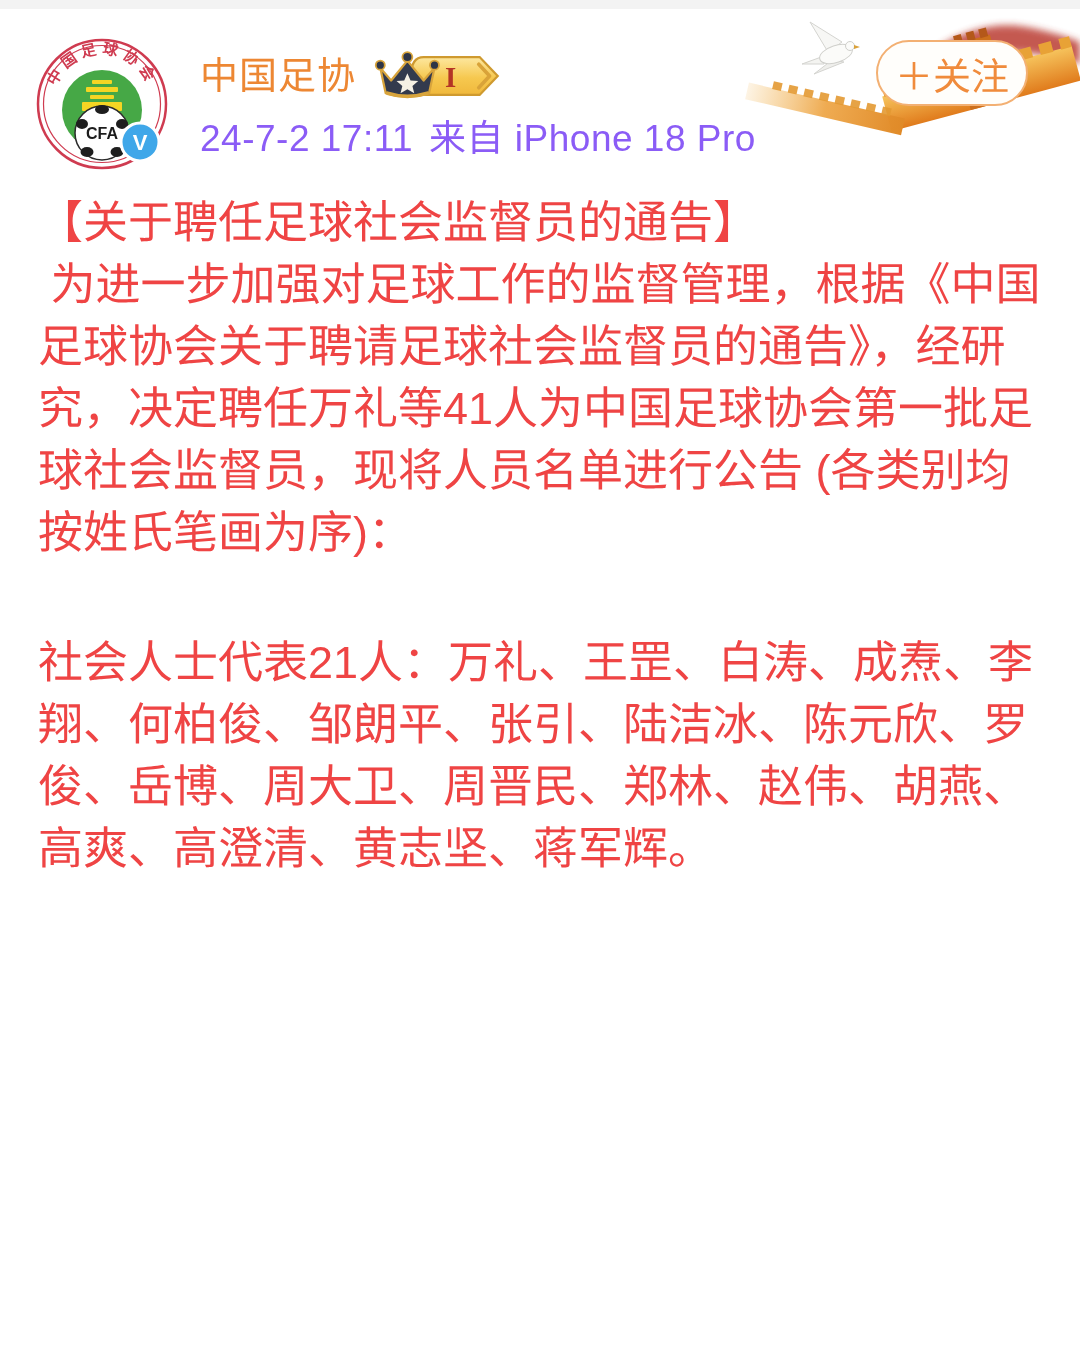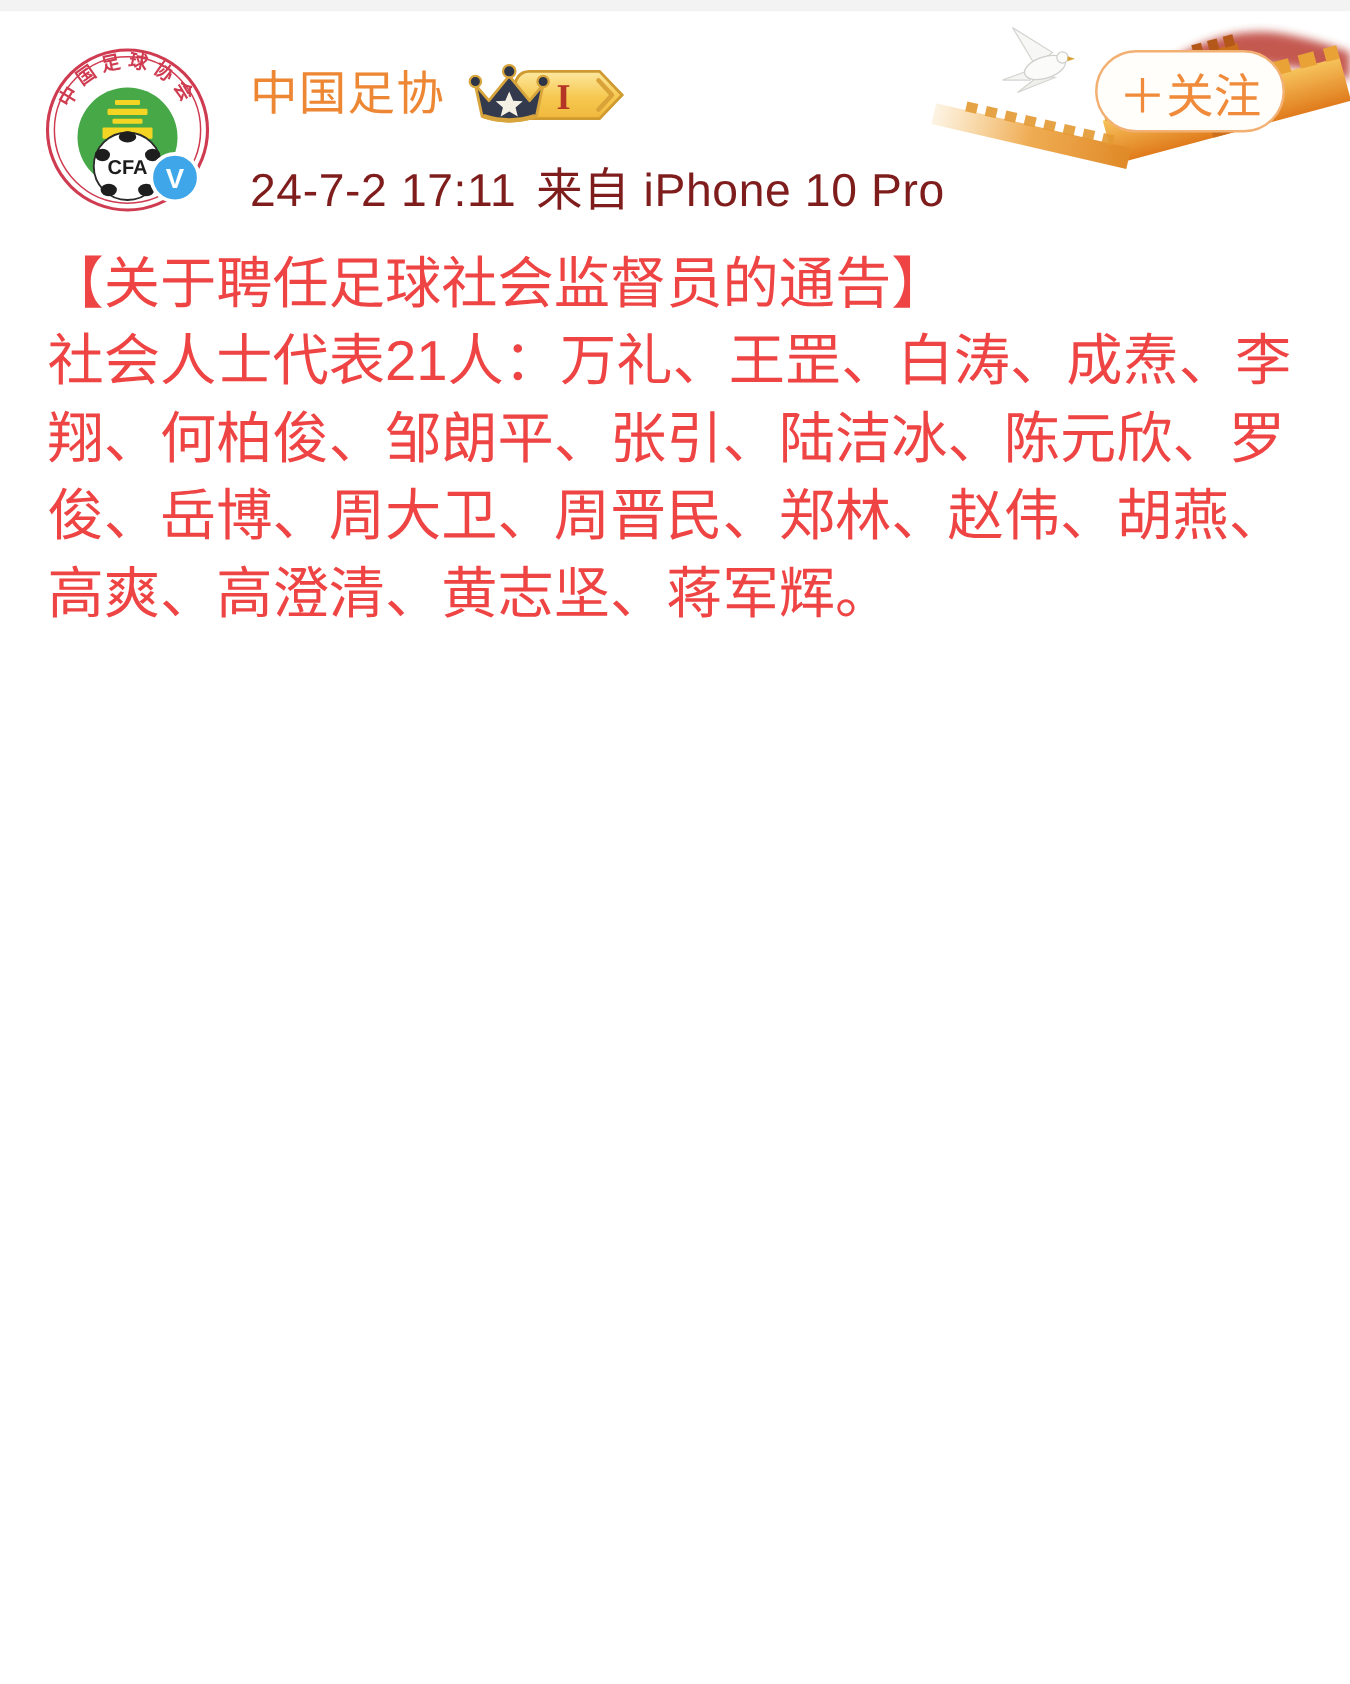--- a/index.html
+++ b/index.html
@@ -30,21 +30,21 @@
     cursor:pointer;
   }
   .id-block{margin-left:32px;padding-top:10px;}
   .name-row{display:flex;align-items:center;gap:14px;}
   .username{
     font-size:38px;line-height:52px;color:#ed8733;
     letter-spacing:1px;cursor:pointer;
   }
   .vip-badge{display:inline-flex;align-items:center;cursor:pointer;}
   .meta-row{
-    margin-top:28px;font-size:37px;line-height:42px;color:#7f1d1d;
+    margin-top:14px;font-size:37px;line-height:42px;color:#8b5cf6;
     display:flex;gap:16px;letter-spacing:0.5px;
   }
   .follow{
     position:absolute;top:40px;right:52px;z-index:2;
     width:152px;height:66px;
     border:2px solid #f3b073;border-radius:34px;
     background:#fffefb;
     color:#f08b3c;font-size:38px;
     font-family:"Liberation Sans", sans-serif;
     display:flex;align-items:center;justify-content:center;
@@ -200,28 +200,33 @@
               <circle cx="40" cy="10" r="5.5" fill="#2e3547" stroke="#d8a43c" stroke-width="2"></circle>
               <circle cx="70" cy="19" r="5" fill="#2e3547" stroke="#d8a43c" stroke-width="2"></circle>
               <path d="M40 28 L43.5 36 L52 36.6 L45.6 42 L47.6 50 L40 45.6 L32.4 50 L34.4 42 L28 36.6 L36.5 36 Z" fill="#f5f0e4"></path>
               <path d="M18 50 Q40 57 62 50" fill="none" stroke="#d8a43c" stroke-width="4" stroke-linecap="round"></path>
             </g>
           </svg>
         </span>
       </div>
       <div class="meta-row">
         <span>24-7-2 17:11</span>
-        <span>来自 iPhone 10 Pro</span>
+        <span>来自 iPhone 18 Pro</span>
       </div>
     </div>
 
     <button class="follow">＋关注</button>
   </header>
 
   <main class="content">
     <div class="title">【关于聘任足球社会监督员的通告】</div>
+    <p class="para"> 为进一步加强对足球工作的监督管理，根据《中国
+足球协会关于聘请足球社会监督员的通告》，经研
+究，决定聘任万礼等41人为中国足球协会第一批足
+球社会监督员，现将人员名单进行公告 (各类别均
+按姓氏笔画为序)：</p>
     <p class="para">社会人士代表21人：万礼、王罡、白涛、成焘、李
 翔、何柏俊、邹朗平、张引、陆洁冰、陈元欣、罗
 俊、岳博、周大卫、周晋民、郑林、赵伟、胡燕、
 高爽、高澄清、黄志坚、蒋军辉。</p>
   </main>
 
 </div>
 
 </body></html>

